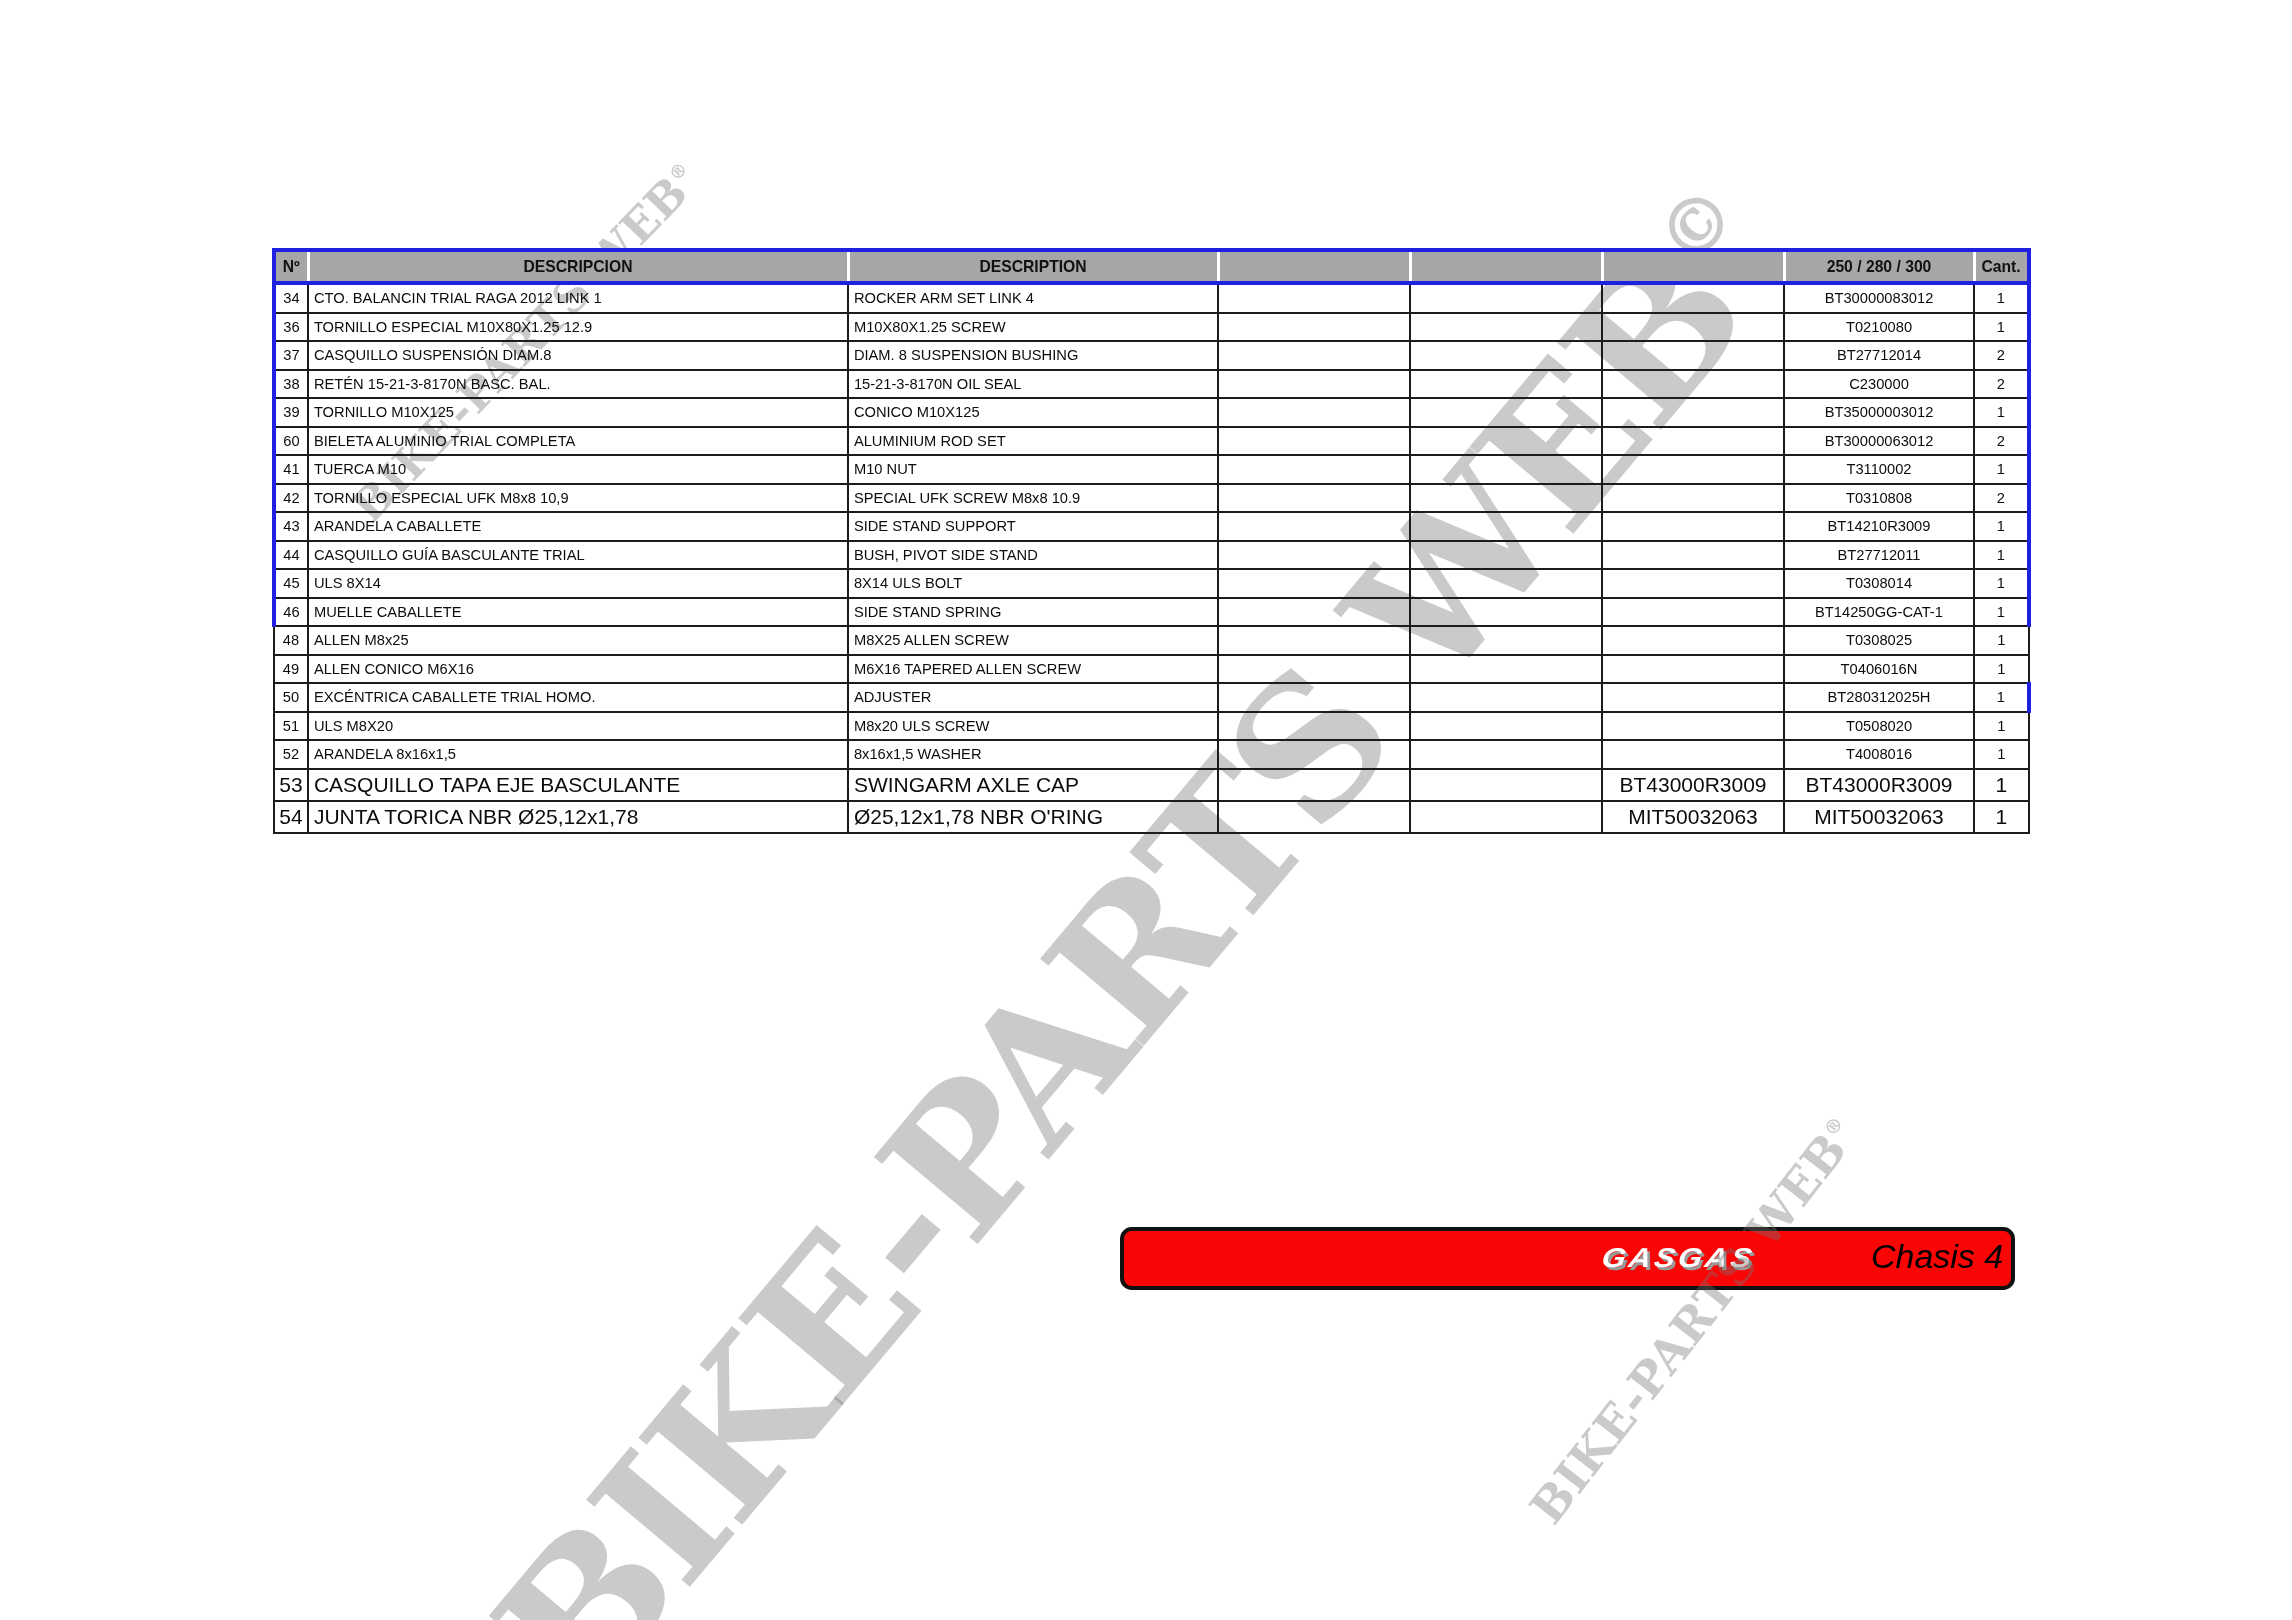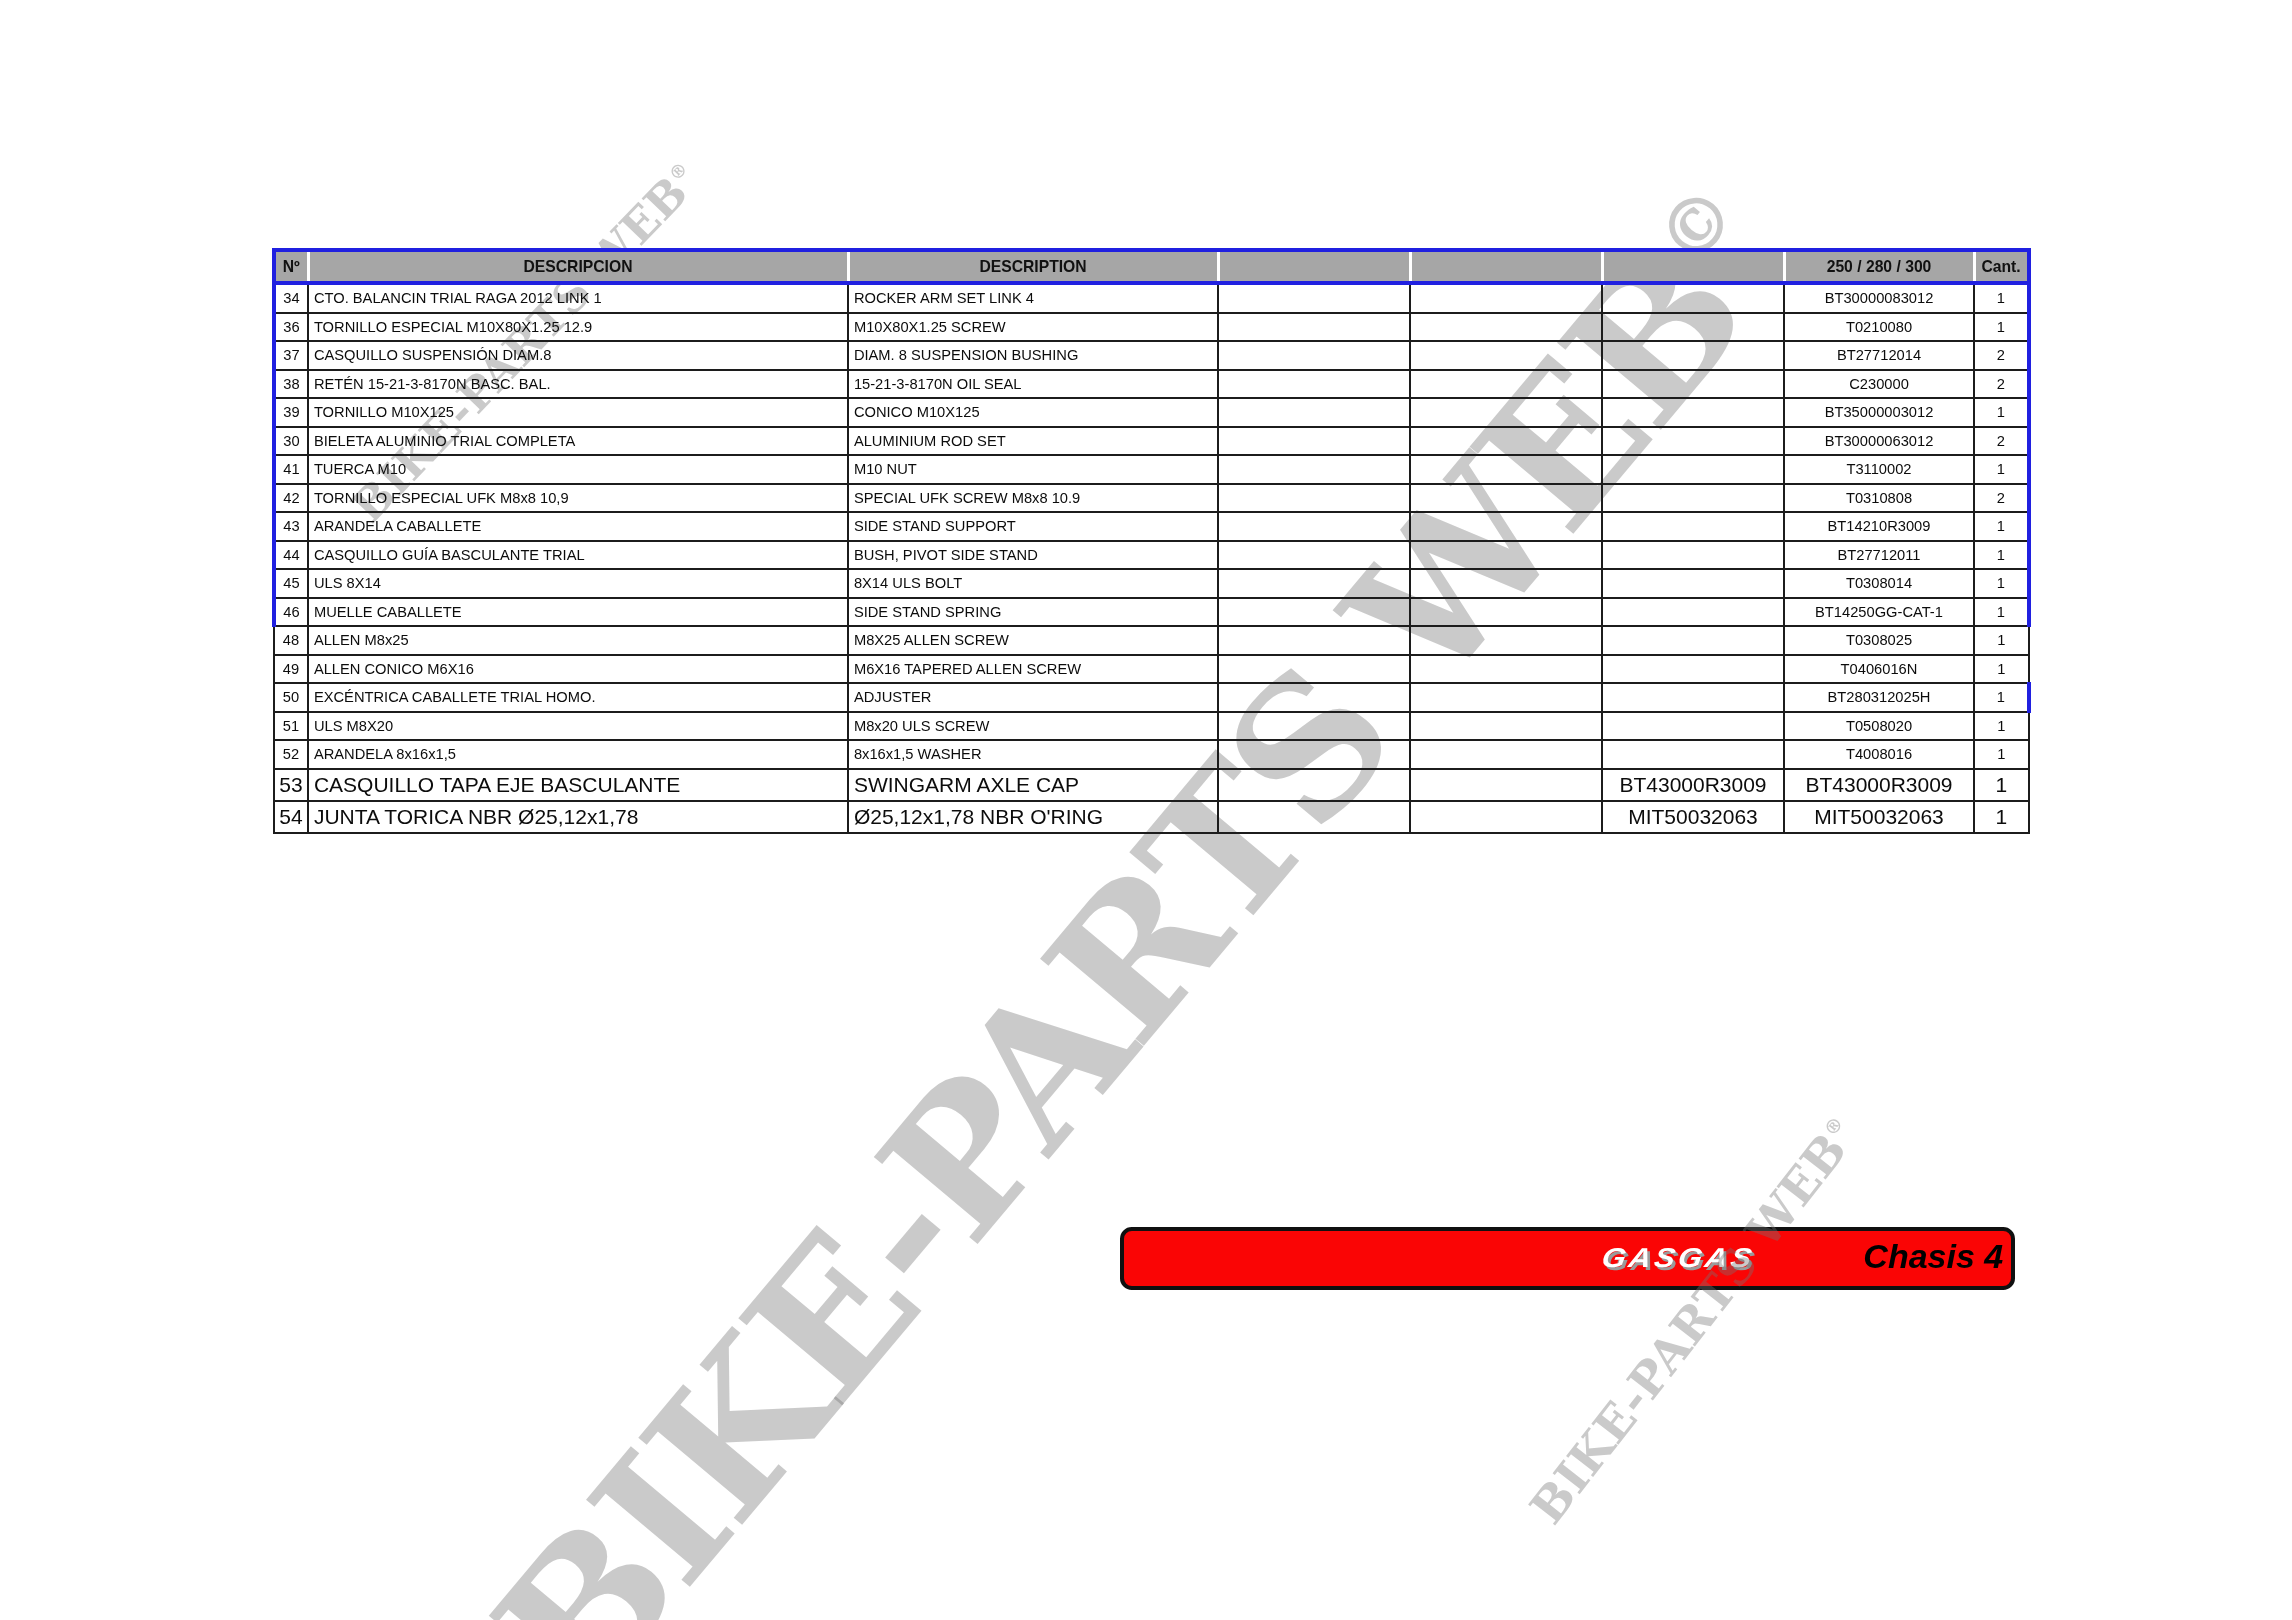--- a/index.html
+++ b/index.html
@@ -116,21 +116,21 @@
     letter-spacing:2.9px;
     transform:skewX(-10deg) scaleX(1.12);
     transform-origin:left center;
     text-shadow:2.9px 2.9px 0 #9a9a9a;
     white-space:nowrap;
   }
   .banner .chasis{
     position:absolute;
     right:7.8px;top:5.9px;
     font-size:34px;
-    font-weight:bold;
+    font-weight:normal;
     font-style:italic;
     color:#000000;
     white-space:nowrap;
     margin-left:28px;
   }
 </style>
 </head>
 <body>
 
 <div class="page">
@@ -207,21 +207,21 @@
           <td class="c-num">39</td>
           <td>TORNILLO M10X125</td>
           <td>CONICO M10X125</td>
           <td></td>
           <td></td>
           <td class="c-center"></td>
           <td class="c-center">BT35000003012</td>
           <td class="c-center">1</td>
         </tr>
         <tr class="blue-left blue-right">
-          <td class="c-num">30</td>
+          <td class="c-num">60</td>
           <td>BIELETA ALUMINIO TRIAL COMPLETA</td>
           <td>ALUMINIUM ROD SET</td>
           <td></td>
           <td></td>
           <td class="c-center"></td>
           <td class="c-center">BT30000063012</td>
           <td class="c-center">2</td>
         </tr>
         <tr class="blue-left blue-right">
           <td class="c-num">41</td>

